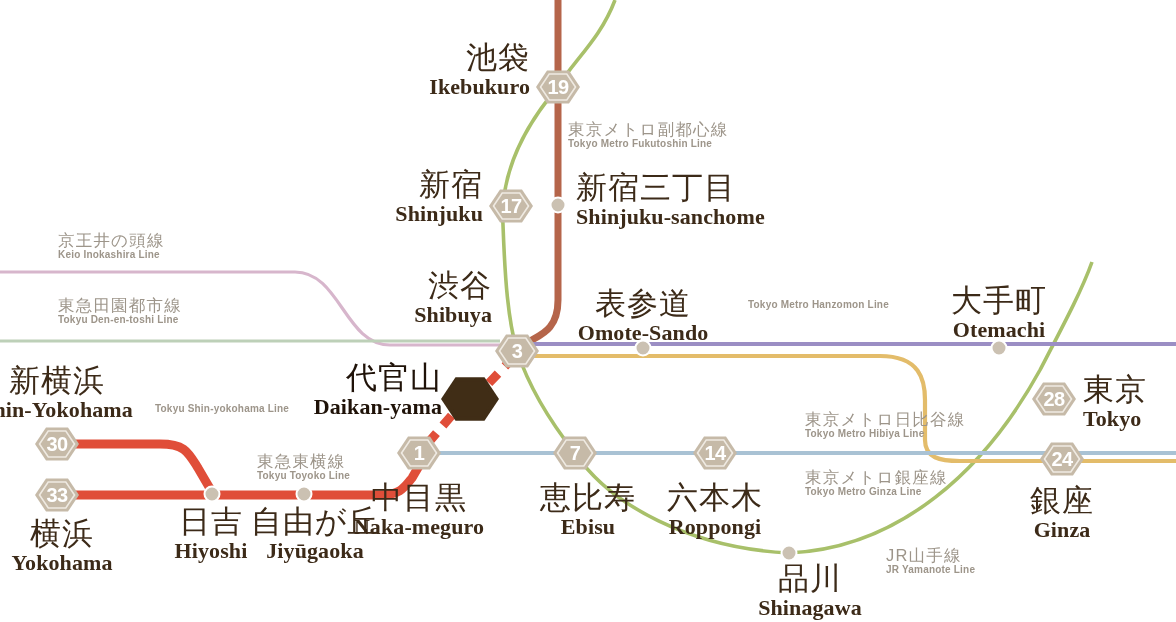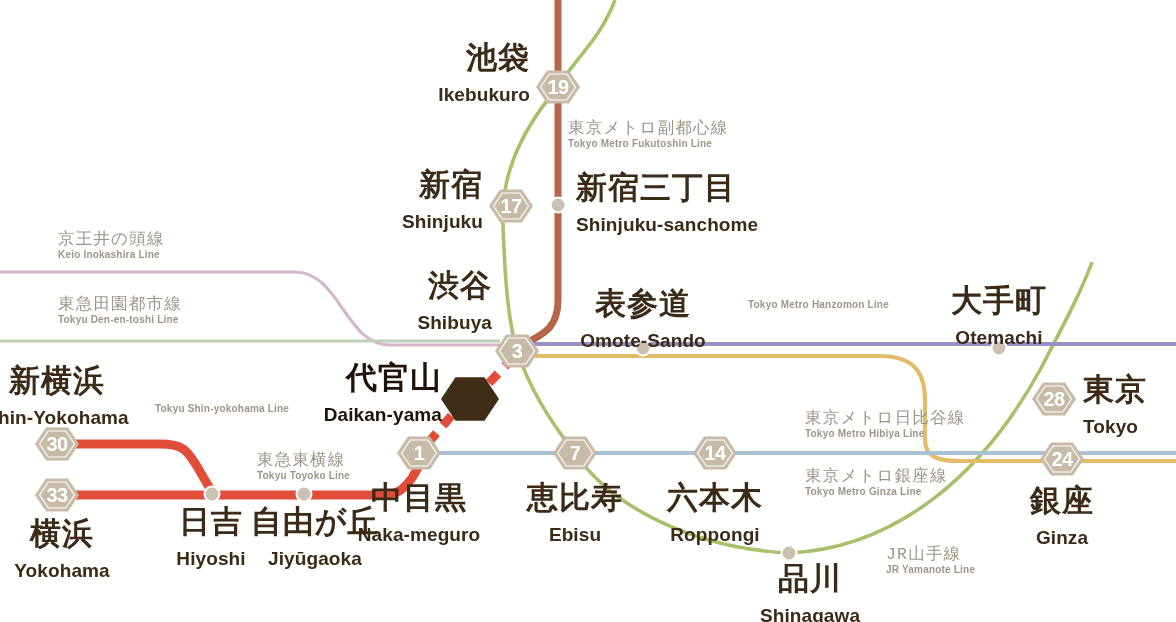--- a/index.html
+++ b/index.html
@@ -18,32 +18,32 @@
             font-family:"Liberation Sans",sans-serif;}
   .hex.big{width:60px;height:52px;}
   .hex.big svg{width:60px;height:52px;}
 
   
   .dot{width:17px;height:17px;border-radius:50%;
        background:#cbc1b2;border:2.5px solid #ffffff;box-sizing:border-box;}
 
   
   .stn{position:absolute;color:#3c2a18;white-space:nowrap;line-height:1.02;}
-  .stn .ja{font-size:31px;font-weight:700;letter-spacing:1px;
+  .stn .ja{font-size:31px;font-weight:400;letter-spacing:1px;
            font-family:"DejaVu Sans",sans-serif;}
-  .stn .en{font-size:19px;font-weight:700;margin-top:11px;letter-spacing:0.1px;
-           font-family:Liberation Sans, sans-serif;}
+  .stn .en{font-size:22px;font-weight:700;margin-top:2px;letter-spacing:0.1px;
+           font-family:Liberation Serif, serif;}
   .stn.c{text-align:center;transform:translateX(-50%);}
   .stn.r{text-align:right;transform:translateX(-100%);}
   .stn.l{text-align:left;}
 
   
   .lname{position:absolute;color:#9d958a;white-space:nowrap;line-height:1.12;}
   .lname .ja{font-size:16.5px;letter-spacing:1.2px;
-             font-family:Liberation Mono, monospace;}
+             font-family:Liberation Sans, sans-serif;}
   .lname .en{font-size:10px;font-weight:700;letter-spacing:0.2px;
              font-family:"Liberation Sans",sans-serif;}
 </style>
 </head>
 <body>
 
 <div id="map-root">
 
   <svg id="lines-svg" viewBox="0 0 1176 622" xmlns="http://www.w3.org/2000/svg">
 
@@ -226,21 +226,21 @@
         <div class="en">Daikan-yama</div>
       </div>
       <div class="stn l" style="left: 1083px; top: 374px;">
         <div class="ja">東京</div>
         <div class="en">Tokyo</div>
       </div>
       <div class="stn c" style="left: 419px; top: 482px;">
         <div class="ja">中目黒</div>
         <div class="en">Naka-meguro</div>
       </div>
-      <div class="stn c" style="left: 575px; top: 482px;">
+      <div class="stn c" style="left: 588px; top: 482px;">
         <div class="ja">恵比寿</div>
         <div class="en">Ebisu</div>
       </div>
       <div class="stn c" style="left: 715px; top: 482px;">
         <div class="ja">六本木</div>
         <div class="en">Roppongi</div>
       </div>
       <div class="stn c" style="left: 1062px; top: 485px;">
         <div class="ja">銀座</div>
         <div class="en">Ginza</div>

